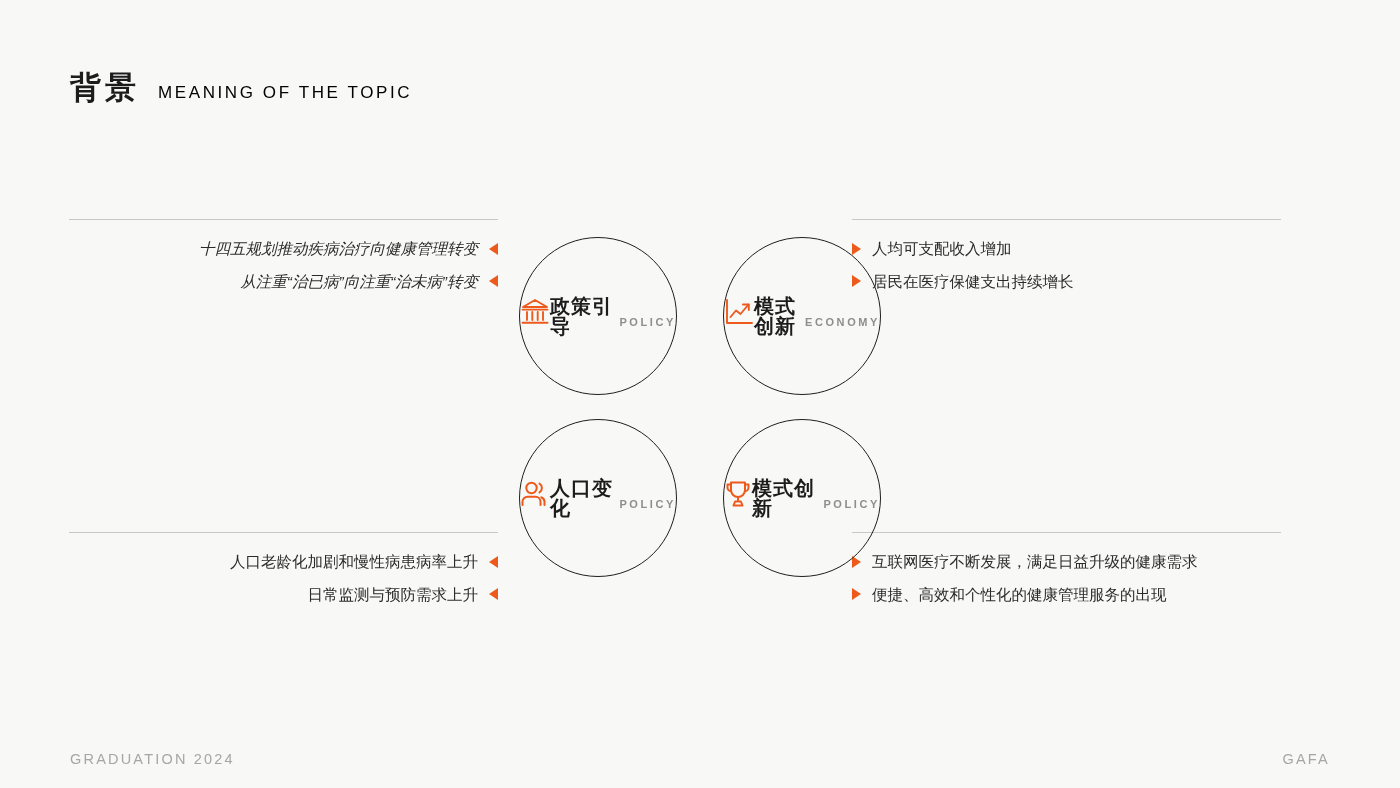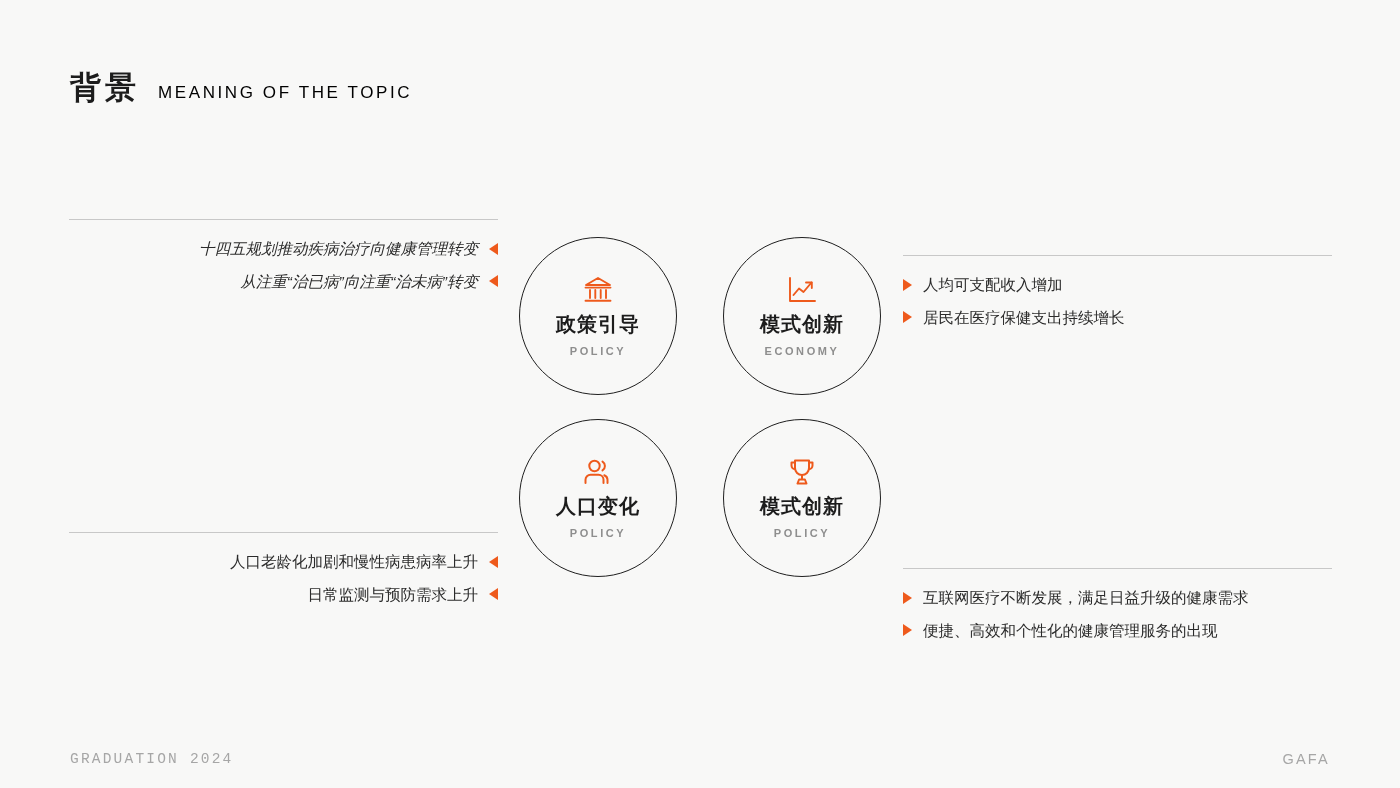--- a/index.html
+++ b/index.html
@@ -40,21 +40,21 @@
     letter-spacing: 2.6px;
     line-height: 1;
   }
 
   
   .quad {
     position: absolute;
     width: 429px;
   }
   .quad-left  { left: 69px; }
-  .quad-right { left: 903px; margin-top: 36px; }
+  .quad-right { left: 852px; }
   .quad-tl, .quad-tr { top: 219px; }
   .quad-bl, .quad-br { top: 532px; }
 
   .rule {
     width: 100%;
     height: 1px;
     background: #c8c8c8;
   }
 
   .bullet-list {
@@ -101,21 +101,21 @@
 
   
   .circle {
     position: absolute;
     width: 158px;
     height: 158px;
     border: 1.4px solid #1f1f1f;
     border-radius: 50%;
     box-sizing: border-box;
     display: flex;
-    flex-direction: column;
+    flex-direction: row;
     align-items: center;
     justify-content: center;
   }
   .c-policy  { left: 519px; top: 237px; }
   .c-economy { left: 723px; top: 237px; }
   .c-people  { left: 519px; top: 419px; }
   .c-model   { left: 723px; top: 419px; }
 
   .circle-icon {
     height: 30px;
@@ -142,21 +142,21 @@
 
   
   .footer-left, .footer-right {
     position: absolute;
     bottom: 22px;
     font-size: 14.5px;
     color: #a6a6a6;
     letter-spacing: 2.2px;
     line-height: 1;
   }
-  .footer-left  { left: 70px; font-family: Liberation Mono, monospace; }
+  .footer-left  { left: 70px; }
   .footer-right { right: 70px; }
 </style>
 </head>
 <body>
 
 <div class="slide-header">
   <span class="title-cn">背景</span>
   <span class="title-en">MEANING OF THE TOPIC</span>
 </div>
 

